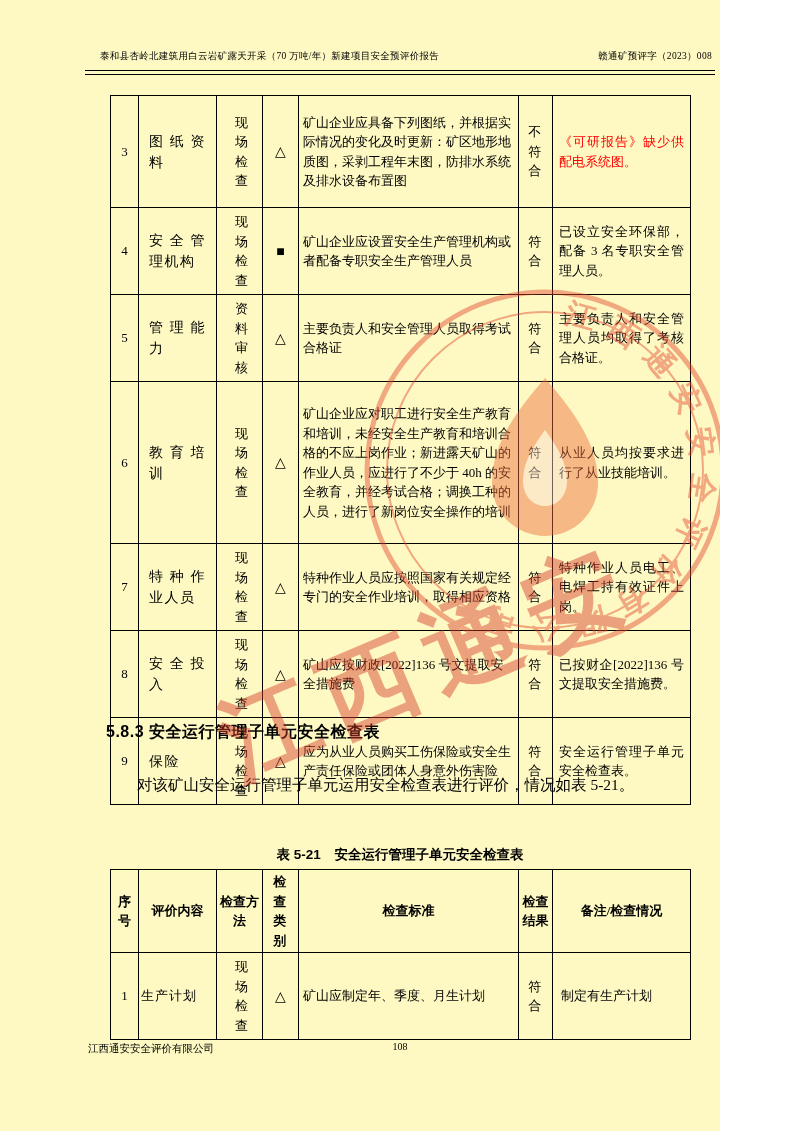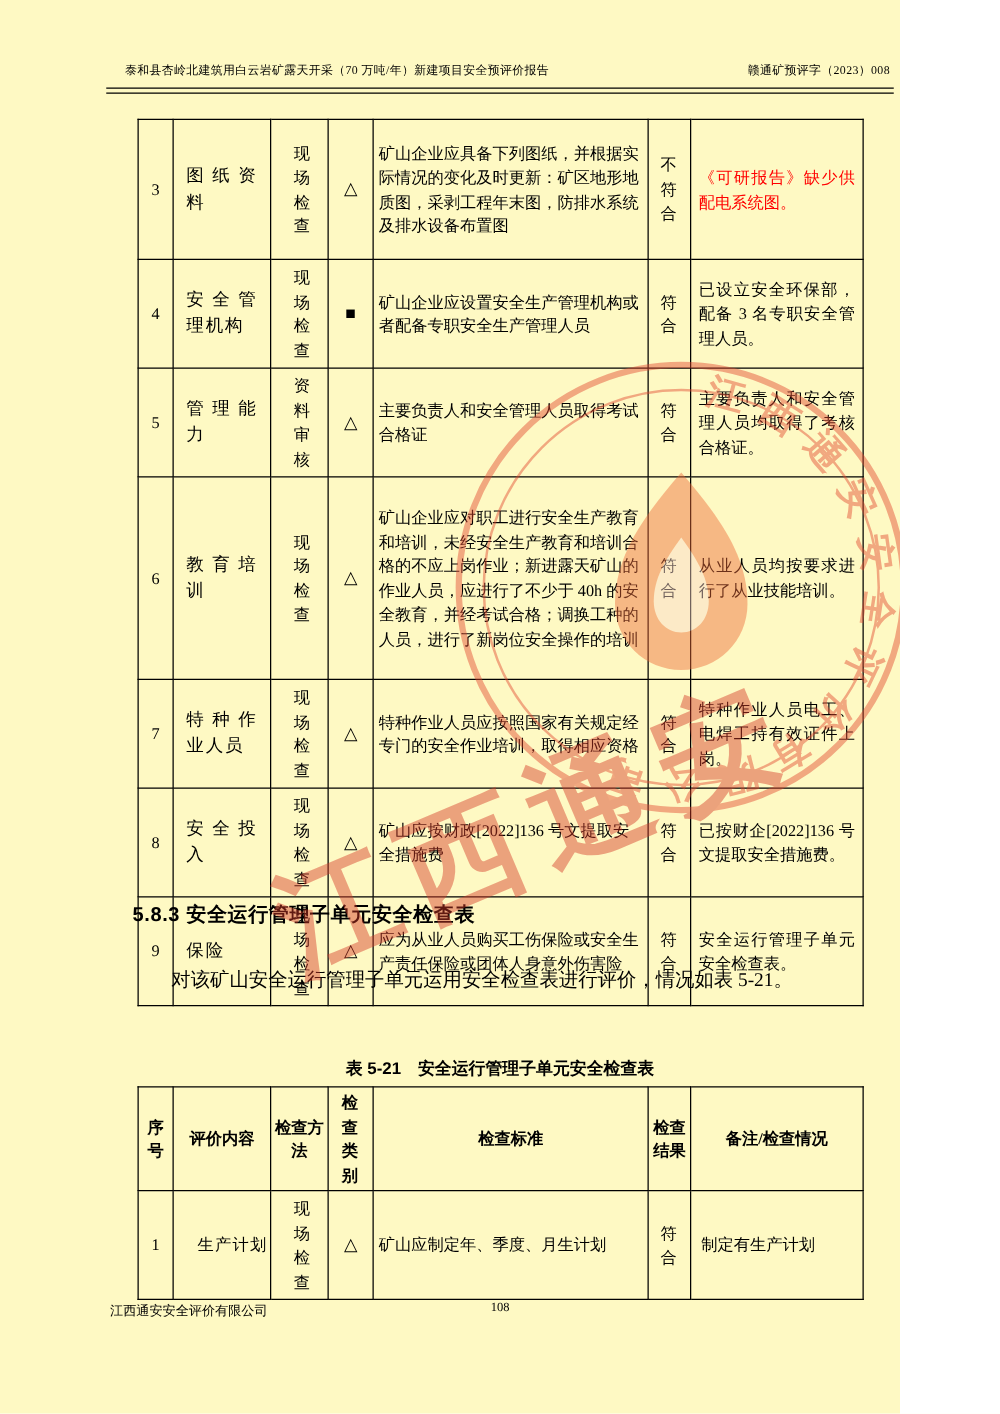--- a/index.html
+++ b/index.html
@@ -23,21 +23,21 @@
   td.c-no{text-align:center;padding:2px;}
   .t1 td.c-item{font-size:14px;letter-spacing:1.5px;padding:4px 10px;text-align:justify;font-family:Liberation Serif, serif;}
   td.c-method{text-align:right;padding:4px 18px;}
   td.c-type{text-align:center;font-size:14px;}
   td.c-result{text-align:center;padding:2px;}
   td.c-remark{text-align:justify;padding:4px 6px;}
   td.red{color:#ff0000;}
   .stack{display:inline-block;width:1.1em;word-break:break-all;line-height:1.5;text-align:left;}
 
   .t2 td{height:48px;}
-  .t2 td.c-item{text-align:right;letter-spacing:1px;padding:4px 2px;}
+  .t2 td.c-item{text-align:left;letter-spacing:1px;padding:4px 2px;}
   .t2 td.c-remark{text-align:left;padding:4px 8px;}
 
   
   .sec-heading{position:absolute;top:722px;left:106px;margin:0;font-size:16px;font-weight:bold;
                font-family:"Liberation Sans","DejaVu Sans",sans-serif;letter-spacing:.5px;}
   .para{position:absolute;top:766px;left:106px;width:590px;margin:0;font-size:15.5px;
         line-height:37px;text-indent:31px;text-align:justify;}
   .tbl-caption{position:absolute;top:846px;left:0;width:800px;text-align:center;
                font-size:13.5px;font-weight:bold;font-family:"Liberation Sans","DejaVu Sans",sans-serif;}
 

